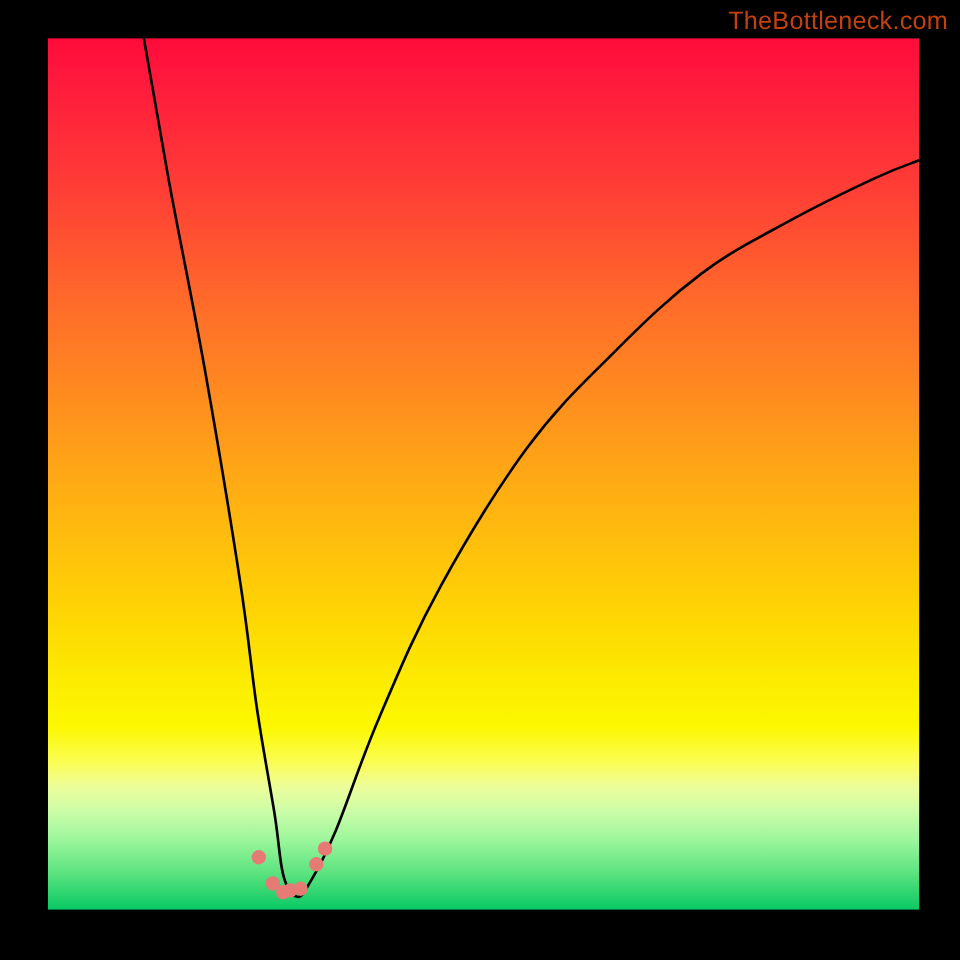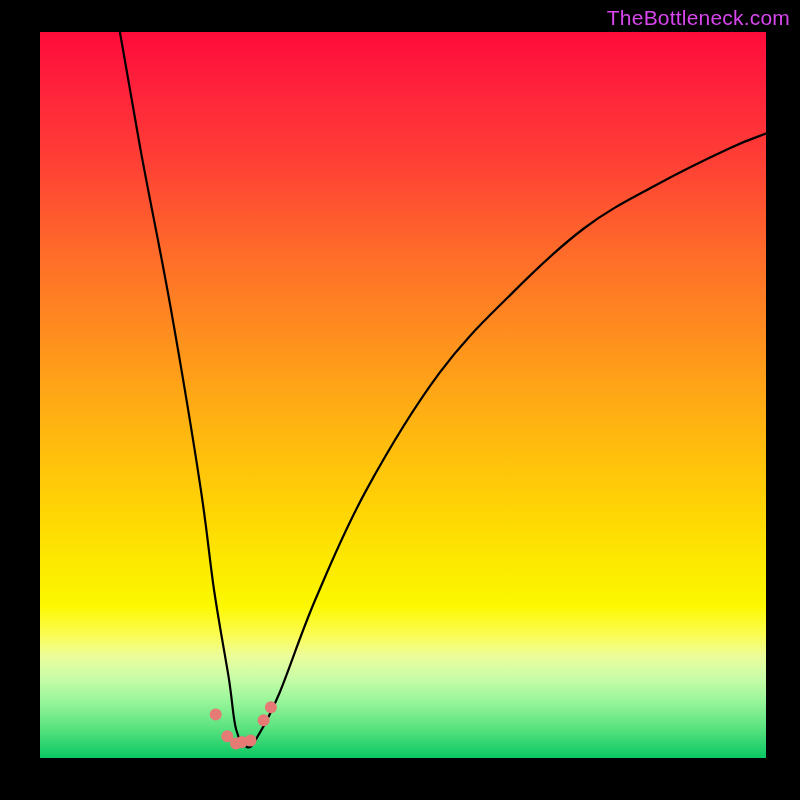--- a/index.html
+++ b/index.html
@@ -40,21 +40,21 @@
       #c8fca7 89%,
       #9bf69b 92%,
       #58e27e 96%,
       #09c864 100%
     );
   }
   .watermark {
     position: absolute;
     top: 6px;
     right: 10px;
-    color: #d946ef;
+    color: #c2410c;
     font-size: 21px;
     font-weight: 400;
     letter-spacing: 0.2px;
     user-select: none;
   }
   svg.curve {
     position: absolute;
     inset: 0;
     width: 100%;
     height: 100%;

